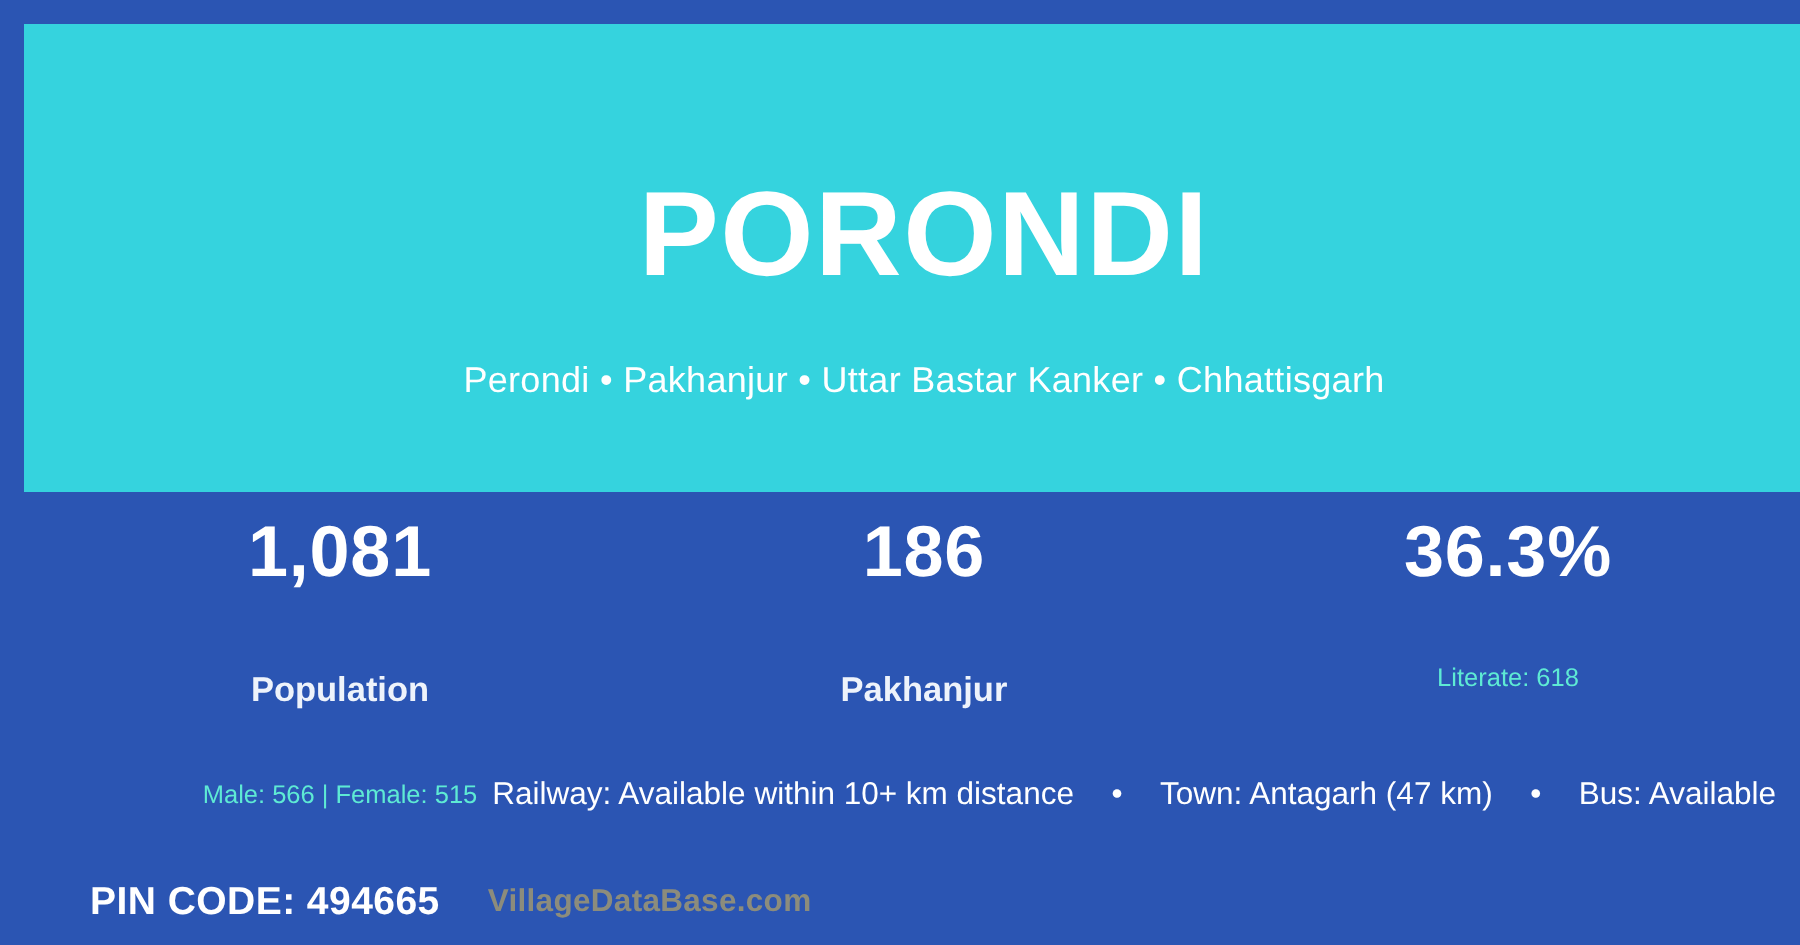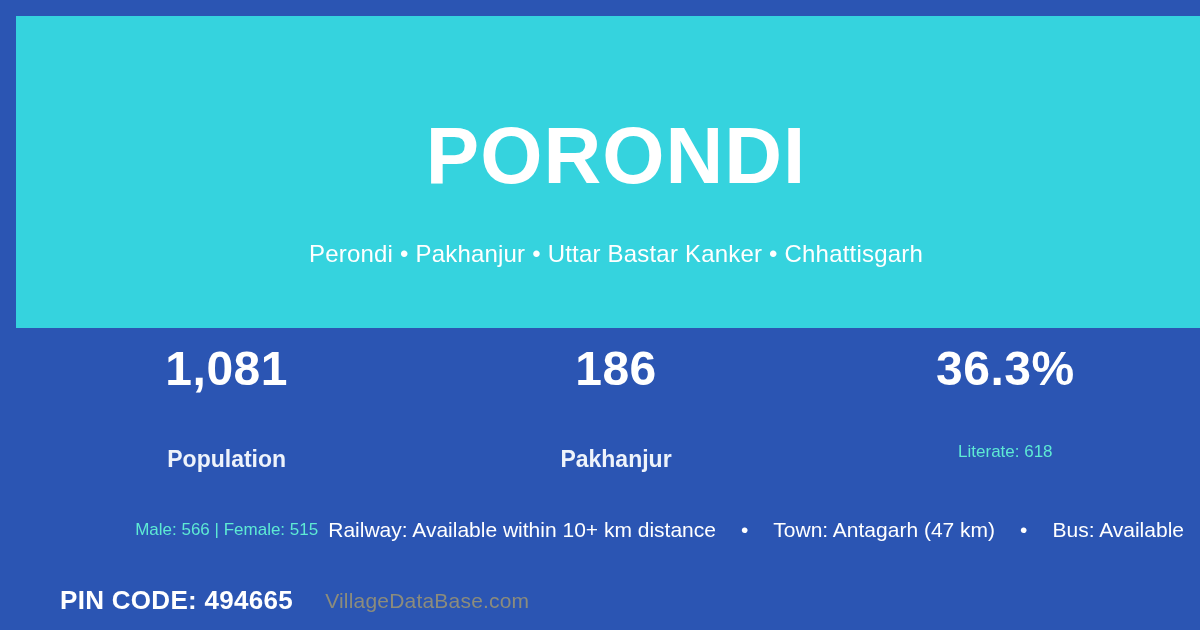--- a/index.html
+++ b/index.html
@@ -136,21 +136,21 @@
   #pin-code {
     font-size: 26px;
     font-weight: bold;
     color: #ffffff;
     line-height: 1;
     letter-spacing: 0.3px;
   }
 
   #brand-watermark {
     font-size: 21px;
-    font-weight: normal;
+    font-weight: bold;
     color: #8c8c7c;
     line-height: 1;
     letter-spacing: 0.2px;
   }
 </style>
 </head>
 <body>
 
 <div id="card">
 

